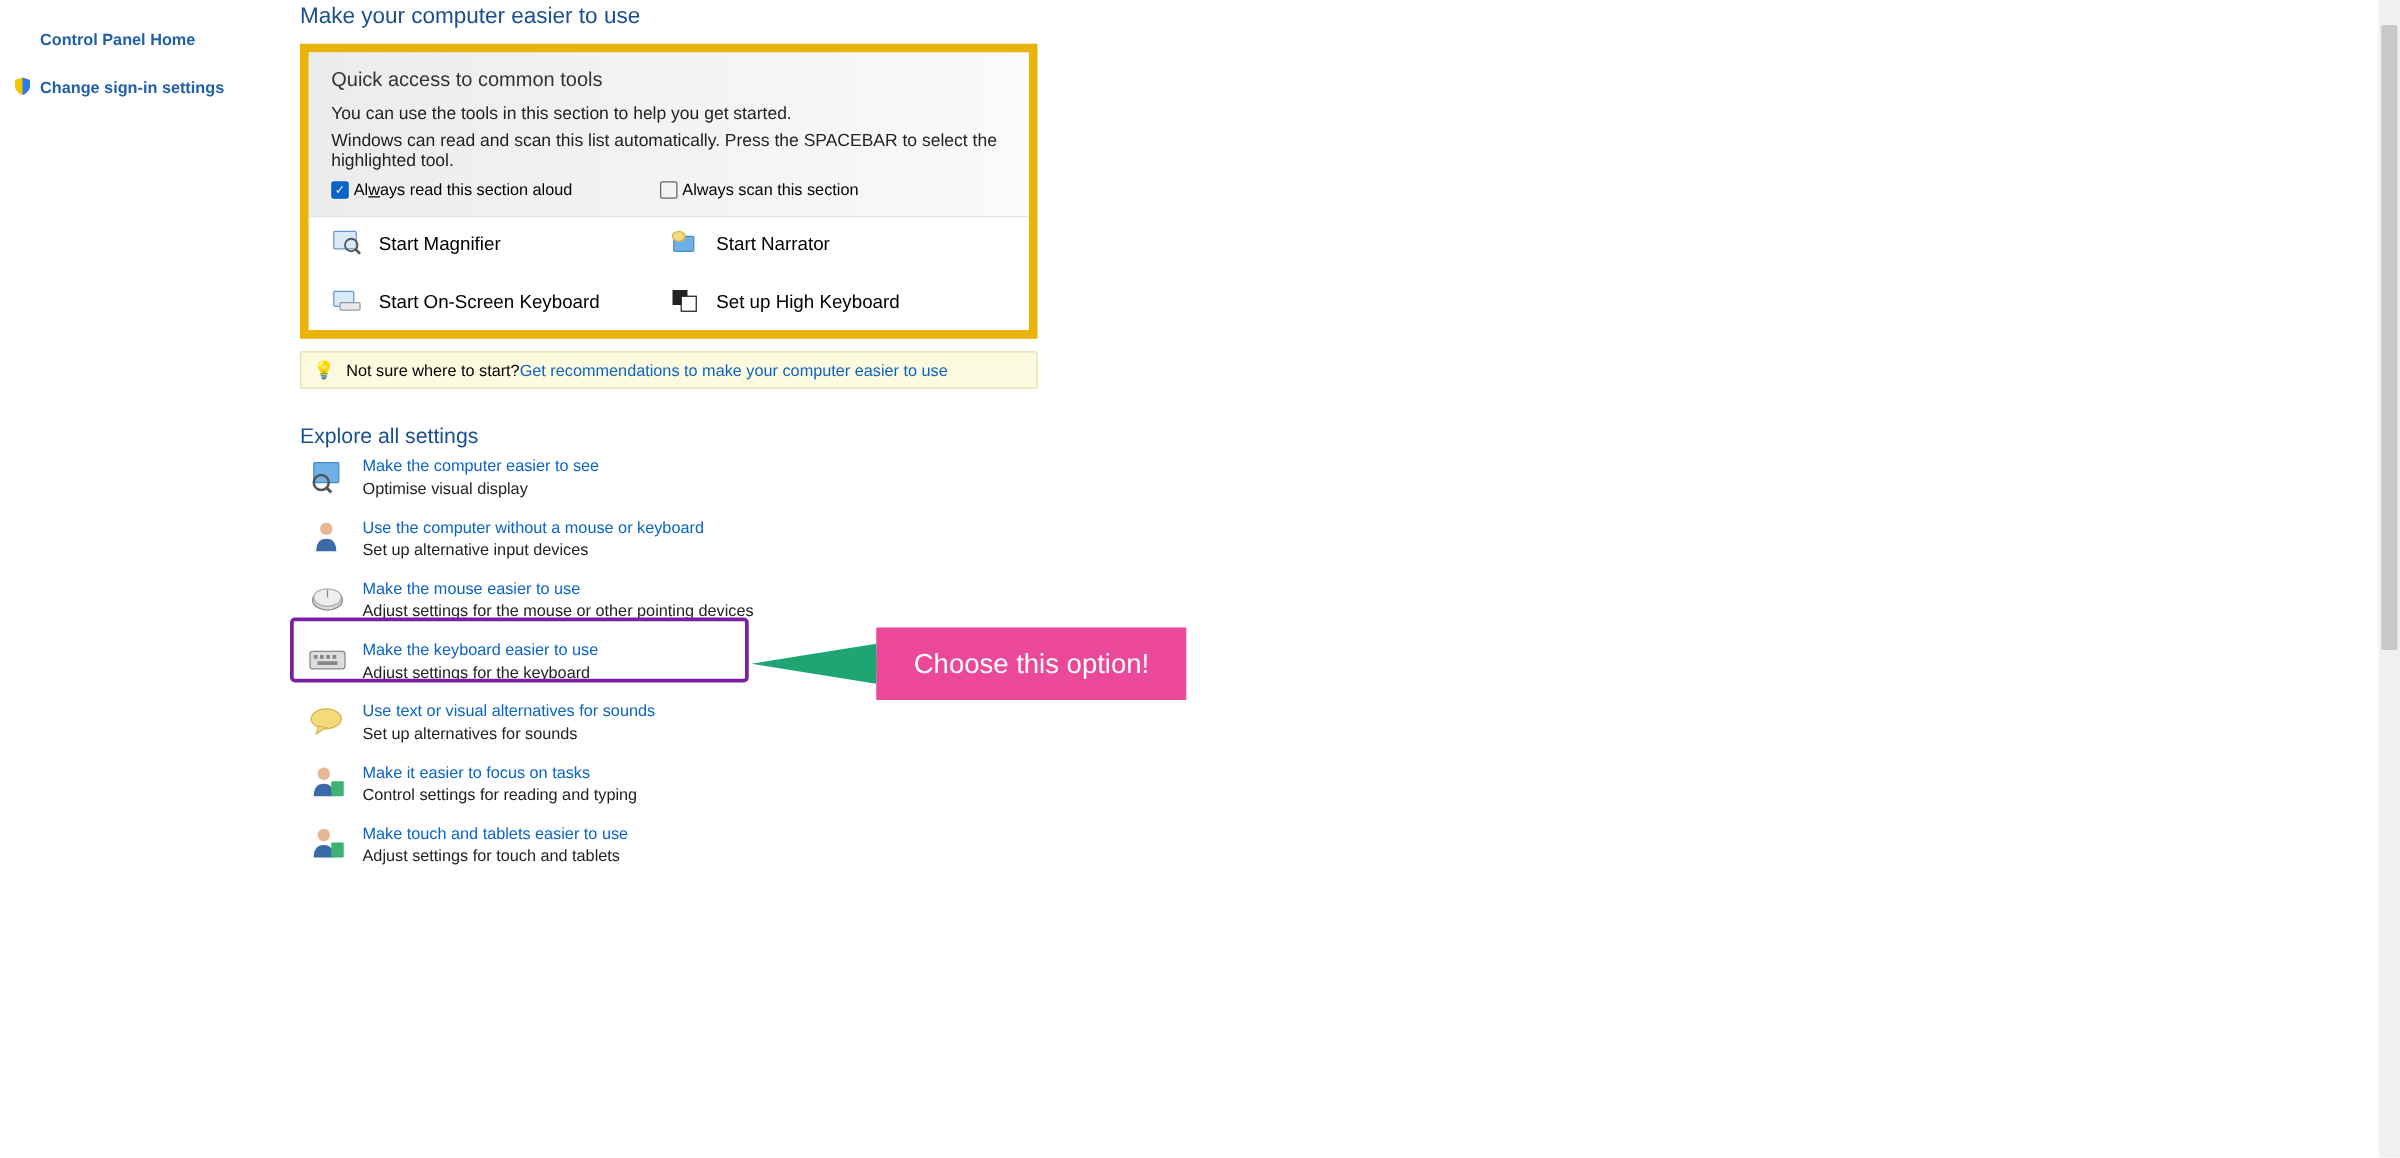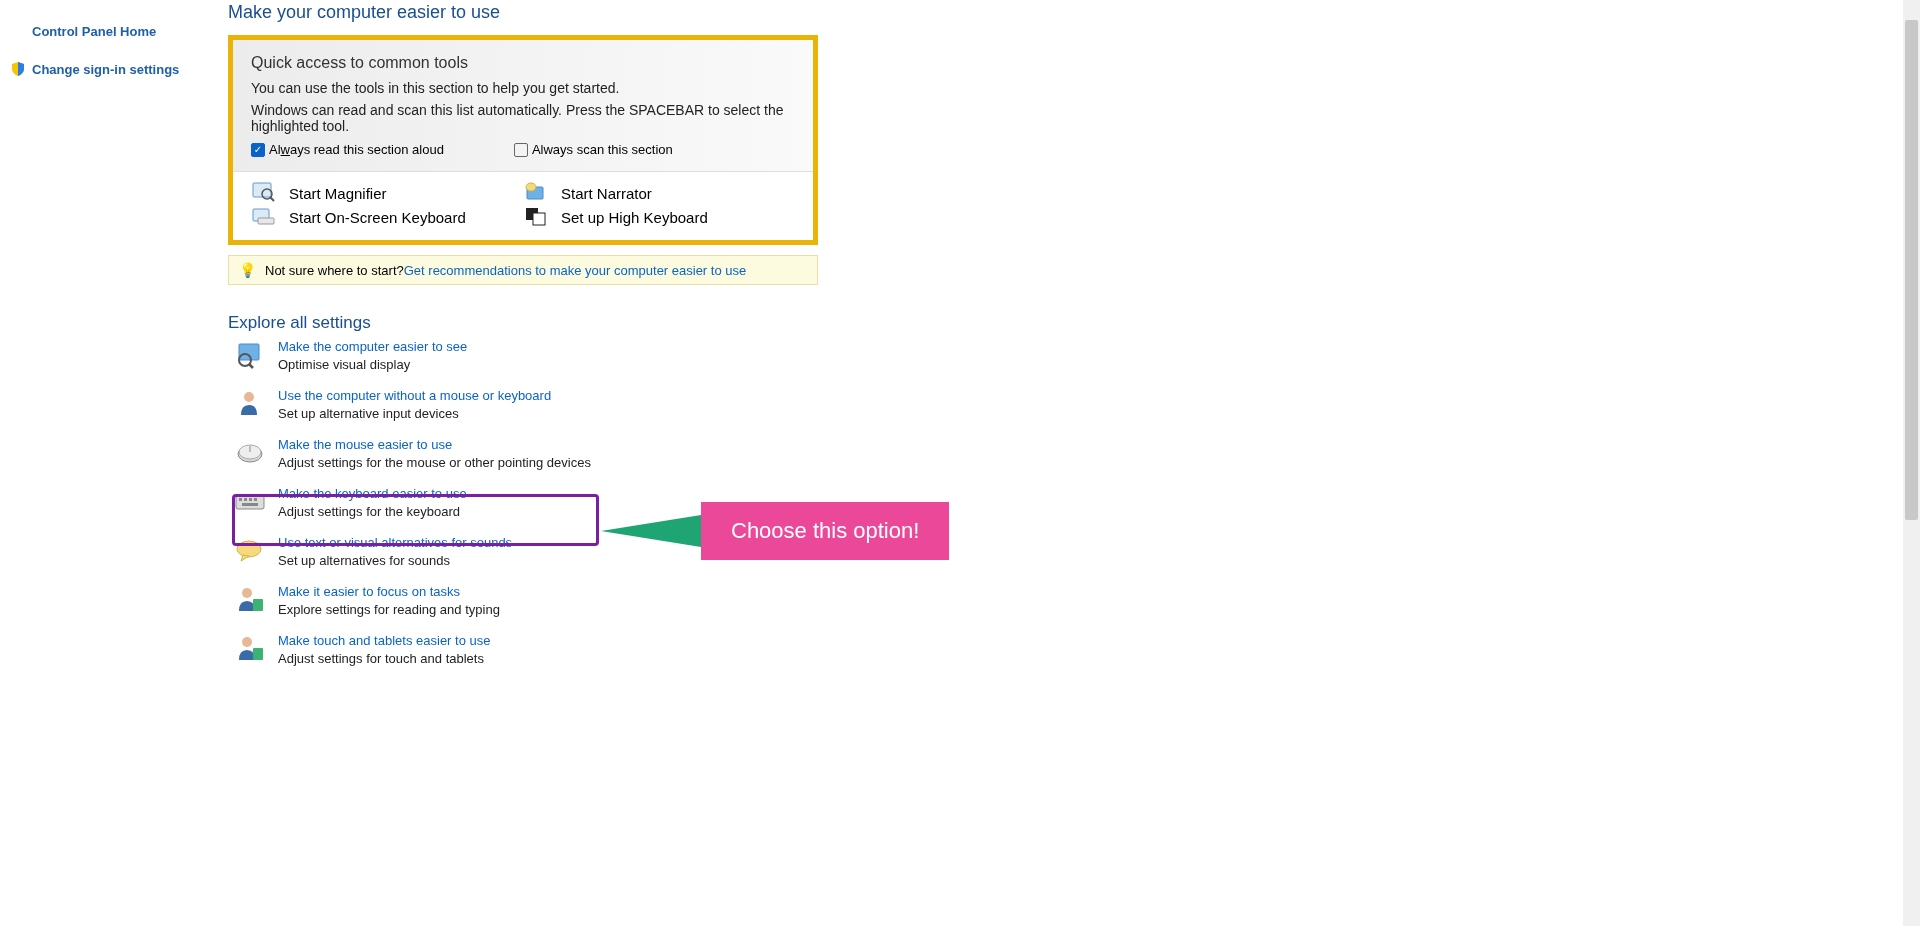--- a/index.html
+++ b/index.html
@@ -31,32 +31,32 @@
       font-weight: bold;
     }
     .sidebar-link .icon-slot {
       width: 20px;
       margin-right: 4px;
       display: flex;
       justify-content: center;
     }
     .main {
       position: absolute;
-      left: 228px;
+      left: 240px;
       top: 0;
       width: 1000px;
     }
     .page-title {
       color: #1a4f8f;
       font-size: 18px;
       font-weight: 500;
       padding: 2px 0 12px 0;
     }
     .quick-box {
-      border: 5px solid #eab308;
+      border: 7px solid #eab308;
       width: 590px;
     }
     .quick-top {
       background: linear-gradient(to right, #ececec, #fafafa);
       padding: 14px 18px 14px 18px;
       border-bottom: 1px solid #ddd;
     }
     .quick-title {
       font-size: 16px;
       color: #333;
@@ -92,21 +92,21 @@
       border-color: #0a63c7;
       color: #fff;
       font-size: 10px;
     }
     .cb-label .ul { text-decoration: underline; }
     .quick-tools {
       background: #fff;
       padding: 10px 18px 12px 18px;
       display: grid;
       grid-template-columns: 50% 50%;
-      row-gap: 2px;
+      row-gap: 24px;
     }
     .tool {
       display: flex;
       align-items: center;
       font-size: 15px;
       cursor: pointer;
     }
     .tool-icon {
       width: 26px;
       height: 22px;
@@ -368,21 +368,21 @@
       <div class="setting-row">
         <div class="setting-icon">
           <svg width="30" height="30" viewBox="0 0 30 30">
             <circle cx="12" cy="8" r="5" fill="#e8b896"></circle>
             <path d="M4 26 Q4 16 12 16 Q20 16 20 26 Z" fill="#3a6aa8"></path>
             <rect x="18" y="14" width="10" height="12" fill="#3cb371" rx="1"></rect>
           </svg>
         </div>
         <div class="setting-text">
           <div class="title">Make it easier to focus on tasks</div>
-          <div class="desc">Explore settings for reading and typing</div>
+          <div class="desc">Control settings for reading and typing</div>
         </div>
       </div>
       <div class="setting-row">
         <div class="setting-icon">
           <svg width="30" height="30" viewBox="0 0 30 30">
             <circle cx="12" cy="8" r="5" fill="#e8b896"></circle>
             <path d="M4 26 Q4 16 12 16 Q20 16 20 26 Z" fill="#3a6aa8"></path>
             <rect x="18" y="14" width="10" height="12" fill="#3cb371" rx="1"></rect>
           </svg>
         </div>

